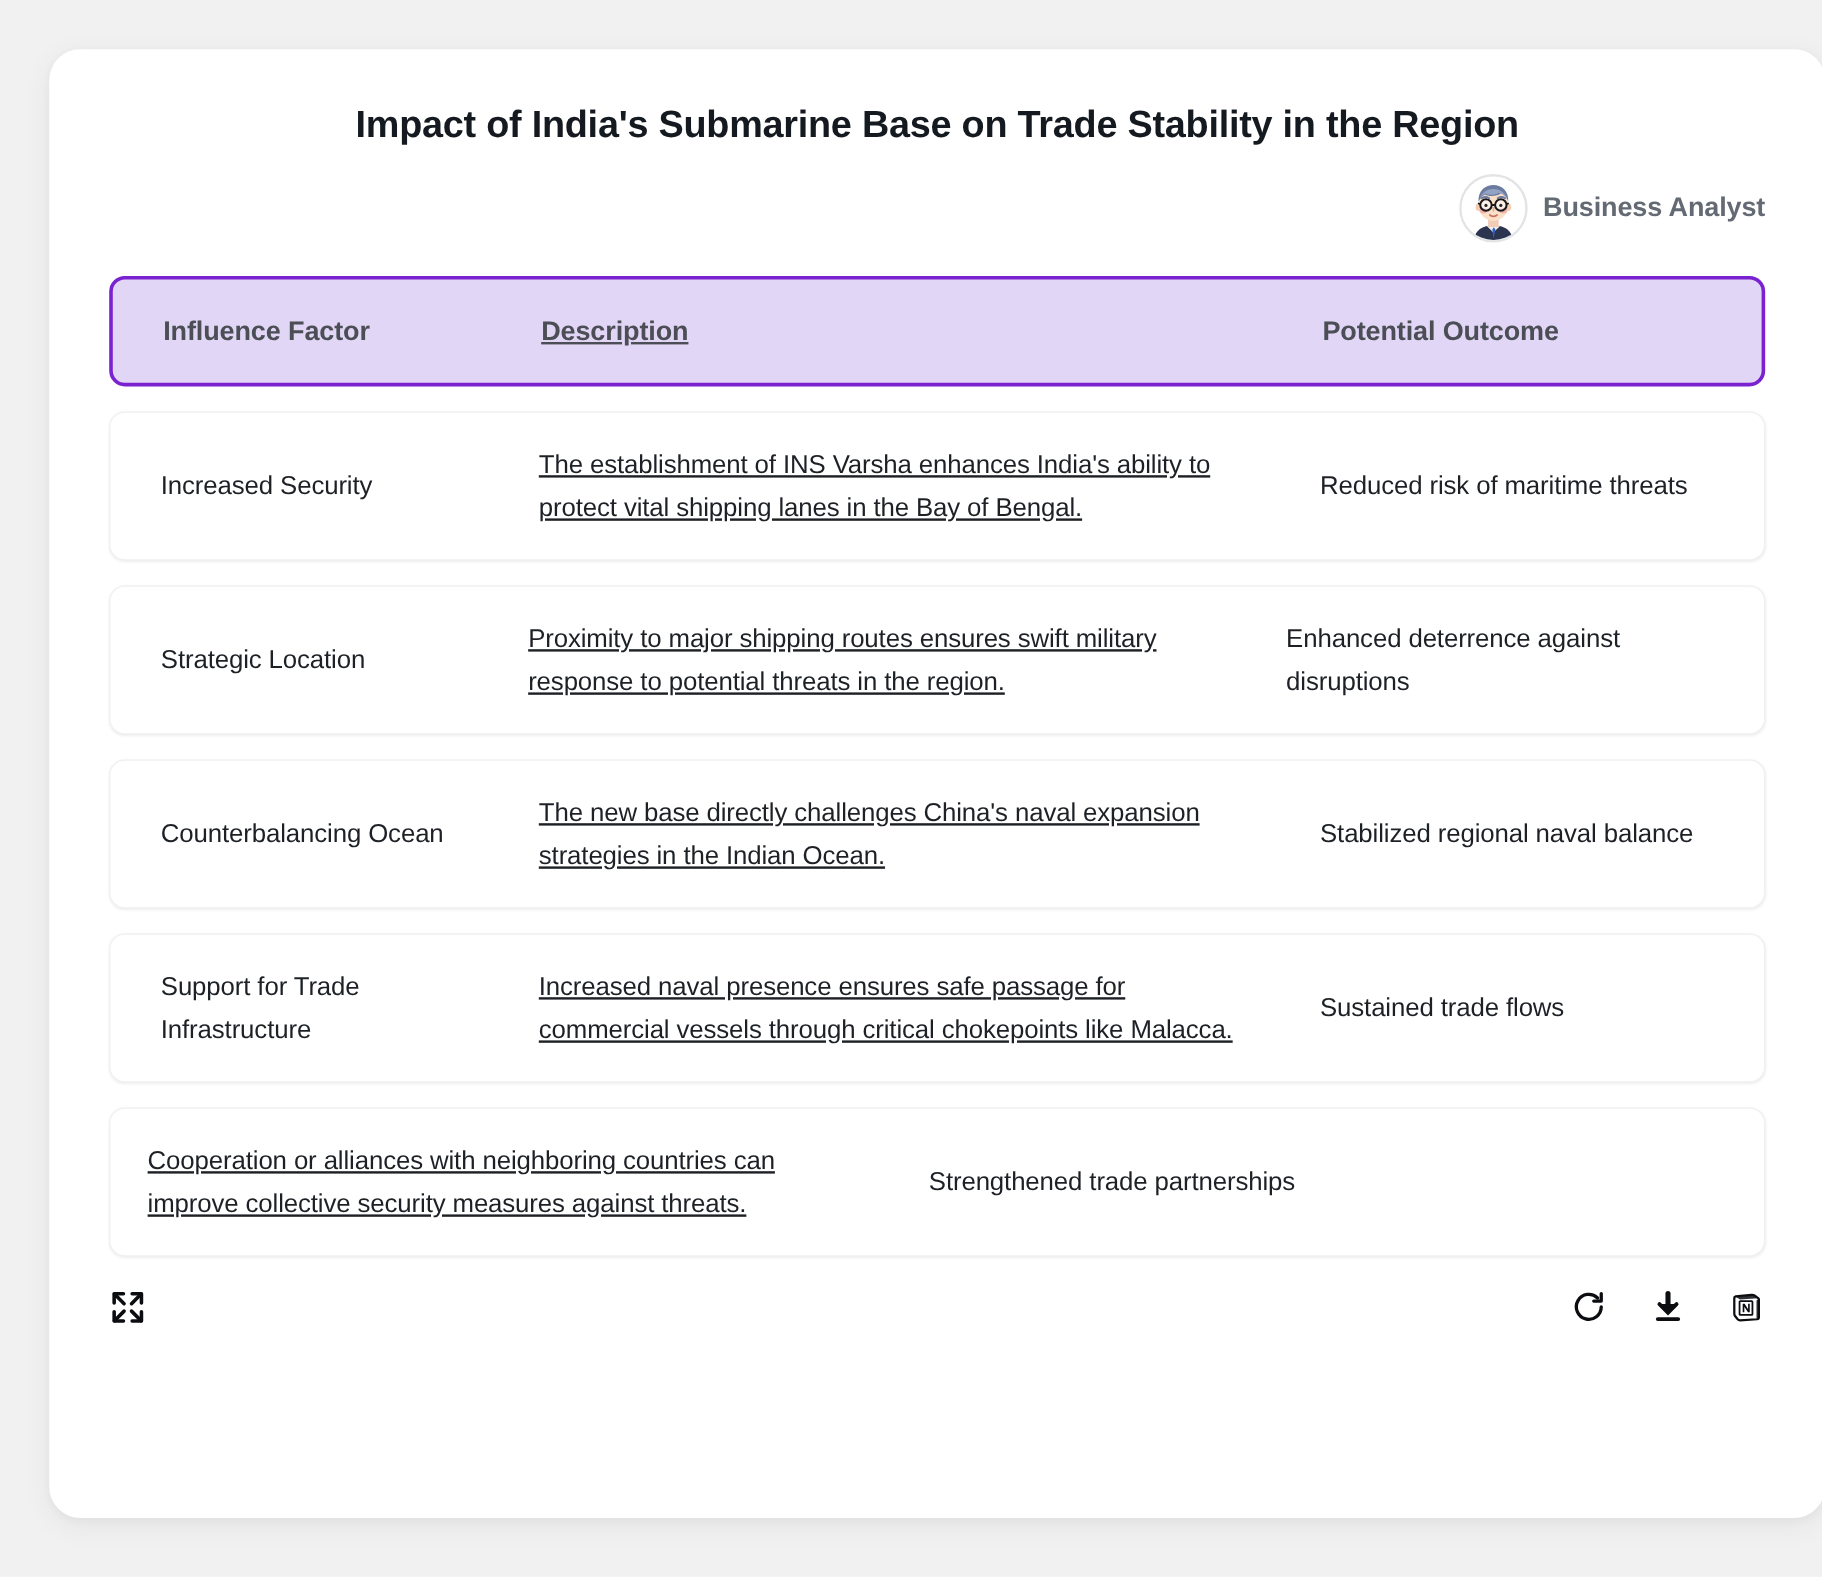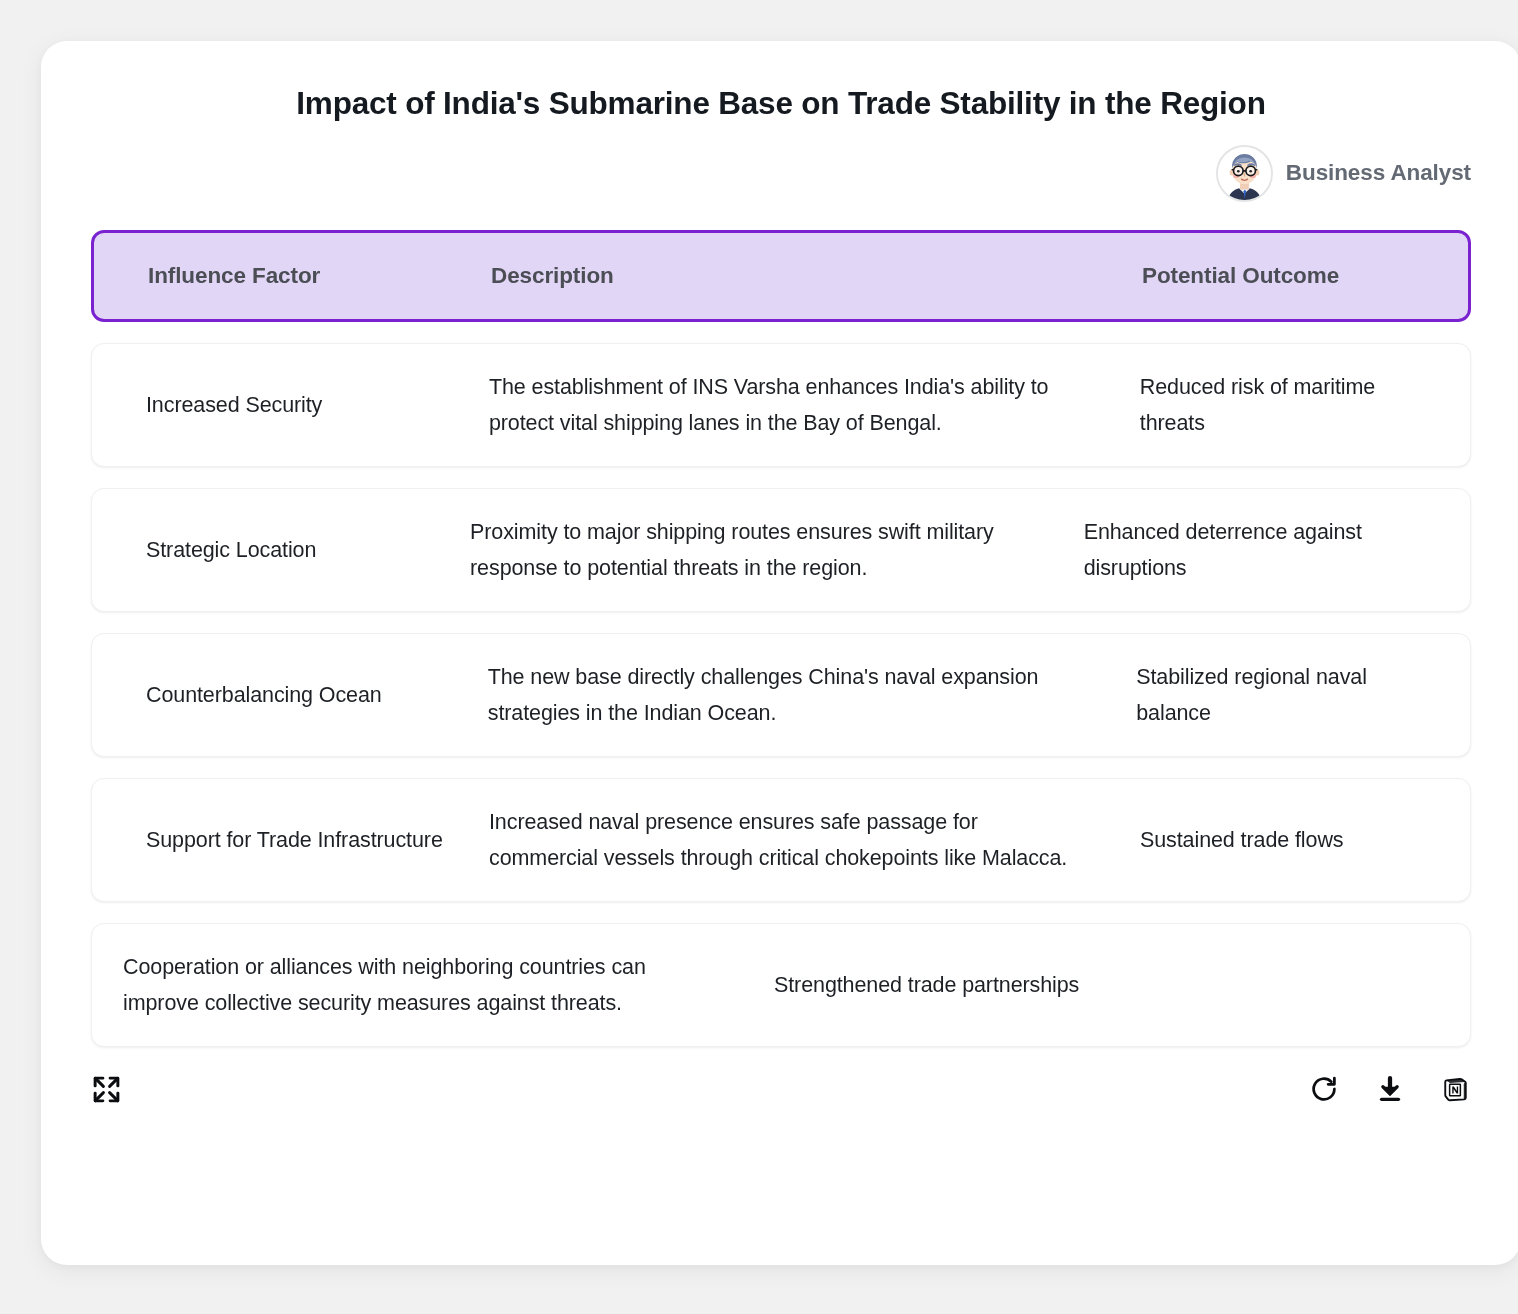--- a/index.html
+++ b/index.html
@@ -103,22 +103,22 @@
     padding: 18px 0;
   }
   .t-body-row .cell {
     font-size: 21.5px;
     color: #1d2025;
     line-height: 1.68;
     letter-spacing: -0.1px;
   }
 
   .cell { box-sizing: border-box; }
-  .col-factor  { width: 326px; padding-left: 14px; padding-right: 14px; margin-left: 40px; }
-  .col-desc    { width: 660px; padding-left: 31px; padding-right: 40px; }
+  .col-factor  { width: 326px; padding-left: 42px; padding-right: 14px; }
+  .col-desc    { width: 660px; padding-left: 31px; padding-right: 40px; text-decoration: underline; }
   .col-outcome { flex: 1 1 auto; padding-left: 22px; padding-right: 24px; }
 
   
   .footer {
     display: flex;
     align-items: center;
     justify-content: space-between;
     padding: 6px 50px 0 50px;
     margin-top: 16px;
   }

